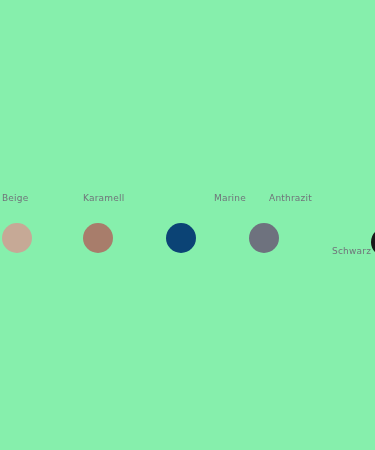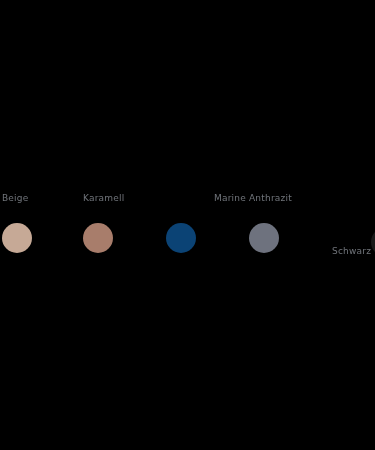--- a/index.html
+++ b/index.html
@@ -13,21 +13,21 @@
     font-family: "DejaVu Sans", sans-serif;
     overflow: hidden;
   }
 
   #color-picker {
     position: absolute;
     left: 0;
     top: 0;
     width: 375px;
     height: 450px;
-    background: #000000;
+    background: #86efac;
   }
 
   .swatch-row {
     position: absolute;
     left: 0;
     top: 193px;
     width: 375px;
     height: 64px;
     display: flex;
     flex-direction: row;
@@ -107,21 +107,21 @@
     </div>
 
     <div class="swatch-option">
       <div class="swatch-label" style="color: rgb(112, 116, 122); margin-left: 48px;">Marine</div>
       <div class="swatch-dot-wrap">
         <span class="swatch-dot" style="background: rgb(11, 67, 117);"></span>
       </div>
     </div>
 
     <div class="swatch-option">
-      <div class="swatch-label" style="color: rgb(112, 116, 122);">Anthrazit</div>
+      <div class="swatch-label" style="color: rgb(112, 116, 122); text-align: center;">Anthrazit</div>
       <div class="swatch-dot-wrap">
         <span class="swatch-dot" style="background: rgb(110, 114, 126);"></span>
       </div>
     </div>
 
     <div class="swatch-option last">
       <div class="swatch-label" style="color: rgb(112, 116, 122);">Schwarz</div>
       <div class="swatch-dot-wrap">
         <span class="swatch-dot" style="background: rgb(25, 25, 25);"></span>
       </div>

